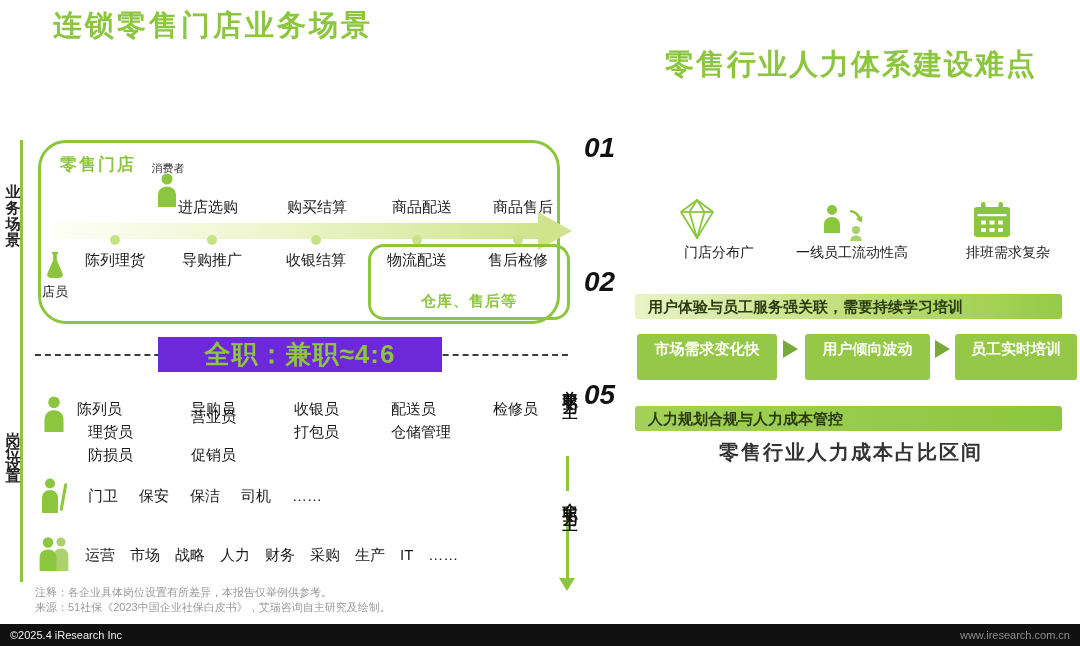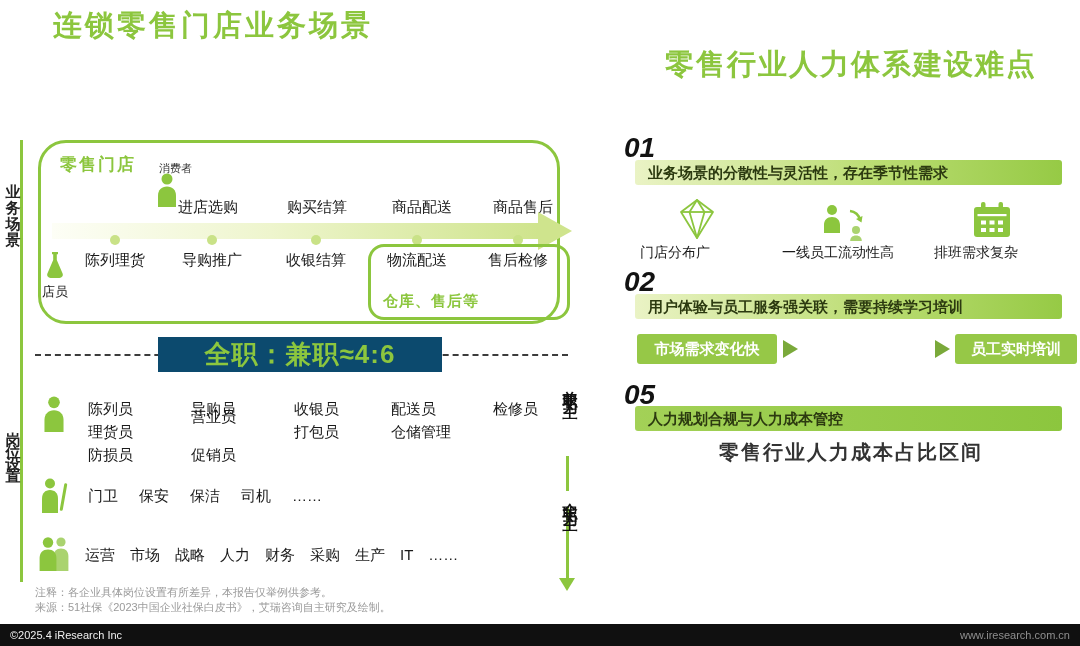--- a/index.html
+++ b/index.html
@@ -9,49 +9,49 @@
   .abs { position:absolute; }
 
   .ltitle { left:53px; width:484px; text-align:left; font-size:29px; font-weight:bold; color:var(--green); letter-spacing:3px; }
   .rtitle { left:638px; top:45px; width:426px; text-align:center; font-size:29px; font-weight:bold; color:var(--green); letter-spacing:2px; }
 
   .axis-line { left:20px; top:140px; width:3px; height:442px; background:var(--green); }
   .vlabel { left:2px; width:20px; writing-mode:vertical-rl; font-size:15px; font-weight:bold; color:#222; }
 
   .store-box { left:38px; top:140px; width:522px; height:184px; border:3px solid var(--green); border-radius:28px; }
   .store-title { left:60px; top:153px; font-size:17px; font-weight:bold; color:var(--green); letter-spacing:2px; }
-  .consumer-label { left:144px; top:161px; width:48px; text-align:right; font-size:11px; color:#333; }
+  .consumer-label { left:144px; top:161px; width:48px; text-align:center; font-size:11px; color:#333; }
   .icon-box svg { width:100%; height:100%; display:block; }
 
   .tstep { top:198px; width:84px; text-align:center; font-size:15px; color:#1a1a1a; }
   .arrow-body { left:52px; top:223px; width:486px; height:16px; background:linear-gradient(90deg,#fdfef6 0%,#eef5cd 45%,#cfe48d 100%); }
   .arrow-head { left:538px; top:212px; width:0; height:0; border-top:19px solid transparent; border-bottom:19px solid transparent; border-left:34px solid #cfe48d; }
   .dot { top:235px; width:10px; height:10px; border-radius:50%; background:#c9e287; }
   .bstep { top:251px; width:84px; text-align:center; font-size:15px; color:#1a1a1a; }
   .clerk-label { left:36px; top:283px; width:38px; text-align:center; font-size:13px; color:#1a1a1a; }
   .inner-box { left:368px; top:244px; width:202px; height:76px; border:3px solid var(--green); border-radius:16px; }
-  .warehouse-label { left:368px; top:292px; width:202px; font-size:15px; font-weight:bold; color:var(--green); letter-spacing:1px;margin-left:15px; }
+  .warehouse-label { left:368px; top:292px; width:202px; text-align:center; font-size:15px; font-weight:bold; color:var(--green); letter-spacing:1px; }
 
   .dash-line { left:35px; top:354px; width:533px; height:0; border-top:2px dashed #3c3c3c; }
-  .ratio-text { left:158px; top:337px; width:284px; text-align:center; font-size:26px; font-weight:bold; color:var(--green); background:#0c4a6e; z-index:2; letter-spacing:1px; }
+  .ratio-text { left:158px; top:337px; width:284px; text-align:center; font-size:26px; font-weight:bold; color:var(--green); background:#6d28d9; z-index:2; letter-spacing:1px; }
 
   .pos-item { font-size:15px; color:#1a1a1a; white-space:nowrap; }
   .hgroup { display:flex; }
 
   .vtext-label { width:22px; writing-mode:vertical-rl; font-size:15px; font-weight:bold; color:#111; letter-spacing:4px; }
   .vline { left:566px; top:456px; width:3px; height:124px; background:var(--green); z-index:1; }
   .vhead { left:559px; top:578px; width:0; height:0; border-left:8px solid transparent; border-right:8px solid transparent; border-top:13px solid var(--green); }
 
   .note { left:35px; font-size:11px; color:#9a9a9a; white-space:nowrap; }
 
-  .num { left:624px; font-size:28px; font-weight:bold; font-style:italic; color:#121212; }
+  .num { left:584px; font-size:28px; font-weight:bold; font-style:italic; color:#121212; }
   .hbar { left:635px; width:427px; height:25px; line-height:25px; padding-left:13px; font-size:15px; font-weight:bold; color:#2c3a10; border-radius:3px; background:linear-gradient(90deg,#eaf3c5 0%,#bcdd74 55%,#96ca45 100%); white-space:nowrap; }
   .hbar-solid { background:linear-gradient(90deg,#a3d157 0%,#8cc63e 100%); }
-  .icon-label { top:244px; text-align:left; font-size:14px; color:#1a1a1a; }
-  .fbox { top:334px; height:30px; line-height:30px; text-align:center; font-size:15px; font-weight:bold; color:#fff; background:#96c847; border-radius:3px; }
+  .icon-label { top:244px; text-align:right; font-size:14px; color:#1a1a1a; }
+  .fbox { top:334px; height:46px; line-height:30px; text-align:center; font-size:15px; font-weight:bold; color:#fff; background:#96c847; border-radius:3px; }
   .ftri { top:340px; width:0; height:0; border-top:9px solid transparent; border-bottom:9px solid transparent; border-left:15px solid #7aa93a; }
   .subtitle2 { left:640px; top:439px; width:422px; text-align:center; font-size:20px; font-weight:bold; color:#333; letter-spacing:2px; }
 
   .footer { left:0; top:624px; width:1080px; height:22px; background:#101010; display:flex; align-items:center; justify-content:space-between; padding:0 10px; }
   .footer .fl { font-size:11px; color:#f0f0f0; }
   .footer .fr { font-size:11px; color:#8f8f8f; }
 </style>
 </head>
 <body>
 
@@ -107,21 +107,21 @@
 
   <div class="abs dash-line"></div>
   <div class="abs ratio-text">全职：兼职≈4:6</div>
 
   <div class="abs icon-box" style="left:40px;top:396px;width:28px;height:36px">
     <svg viewBox="0 0 24 34">
         <circle cx="12" cy="6" r="5.5" fill="#8cc63e"></circle>
         <path d="M12 13.5c-5.5 0-9 3.8-9 9V34h18V22.5c0-5.2-3.5-9-9-9z" fill="#8cc63e"></path>
       </svg>
   </div>
-  <span class="abs pos-item" style="left:88px;top:400px">陈列员</span>
+  <span class="abs pos-item" style="left:77px;top:400px">陈列员</span>
   <span class="abs pos-item" style="left:191px;top:400px">导购员</span>
   <span class="abs pos-item" style="left:294px;top:400px">收银员</span>
   <span class="abs pos-item" style="left:391px;top:400px">配送员</span>
   <span class="abs pos-item" style="left:493px;top:400px">检修员</span>
   <span class="abs pos-item" style="left:88px;top:423px">理货员</span>
   <span class="abs pos-item" style="left:191px;top:408px">营业员</span>
   <span class="abs pos-item" style="left:294px;top:423px">打包员</span>
   <span class="abs pos-item" style="left:391px;top:423px">仓储管理</span>
   <span class="abs pos-item" style="left:88px;top:446px">防损员</span>
   <span class="abs pos-item" style="left:191px;top:446px">促销员</span>
@@ -163,21 +163,20 @@
 
   <div class="abs vtext-label" style="left:557px;top:379px">兼职为主</div>
   <div class="abs vline"></div>
   <div class="abs vtext-label" style="left:557px;top:491px;background:#fff;z-index:2">全职为主</div>
   <div class="abs vhead"></div>
 
   <div class="abs note" style="top:585px">注释：各企业具体岗位设置有所差异，本报告仅举例供参考。</div>
   <div class="abs note" style="top:600px">来源：51社保《2023中国企业社保白皮书》，艾瑞咨询自主研究及绘制。</div>
 
   <div class="abs num" style="top:132px">01</div>
-  <div class="abs hbar" style="top:160px">业务场景的分散性与灵活性，存在季节性需求</div>
 
   <div class="abs icon-box" style="left:676px;top:197px;width:42px;height:44px">
     <svg viewBox="0 0 42 44" fill="none" stroke="#8cc63e" stroke-width="1.8" stroke-linejoin="round">
       <path d="M21 3 L5 15 L21 41 L37 15 Z"></path>
       <path d="M5 15 H37"></path>
       <path d="M21 3 L13.5 15 L21 41 L28.5 15 Z"></path>
     </svg>
   </div>
   <div class="abs icon-label" style="left:640px;width:114px">门店分布广</div>
 
@@ -207,20 +206,21 @@
         <rect x="26" y="27" width="5" height="4" fill="#fff"></rect>
     </svg>
   </div>
   <div class="abs icon-label" style="left:934px;width:116px">排班需求复杂</div>
 
   <div class="abs num" style="top:266px">02</div>
   <div class="abs hbar" style="top:294px">用户体验与员工服务强关联，需要持续学习培训</div>
 
   <div class="abs fbox" style="left:637px;width:140px">市场需求变化快</div>
   <div class="abs ftri" style="left:783px"></div>
+  <div class="abs fbox" style="left:805px;width:125px">用户倾向波动</div>
   <div class="abs ftri" style="left:935px"></div>
   <div class="abs fbox" style="left:955px;width:122px">员工实时培训</div>
 
   <div class="abs num" style="top:379px">05</div>
   <div class="abs hbar hbar-solid" style="top:406px">人力规划合规与人力成本管控</div>
   <div class="abs subtitle2">零售行业人力成本占比区间</div>
 
   <div class="abs footer">
     <span class="fl">©2025.4 iResearch Inc</span>
     <span class="fr">www.iresearch.com.cn</span>

